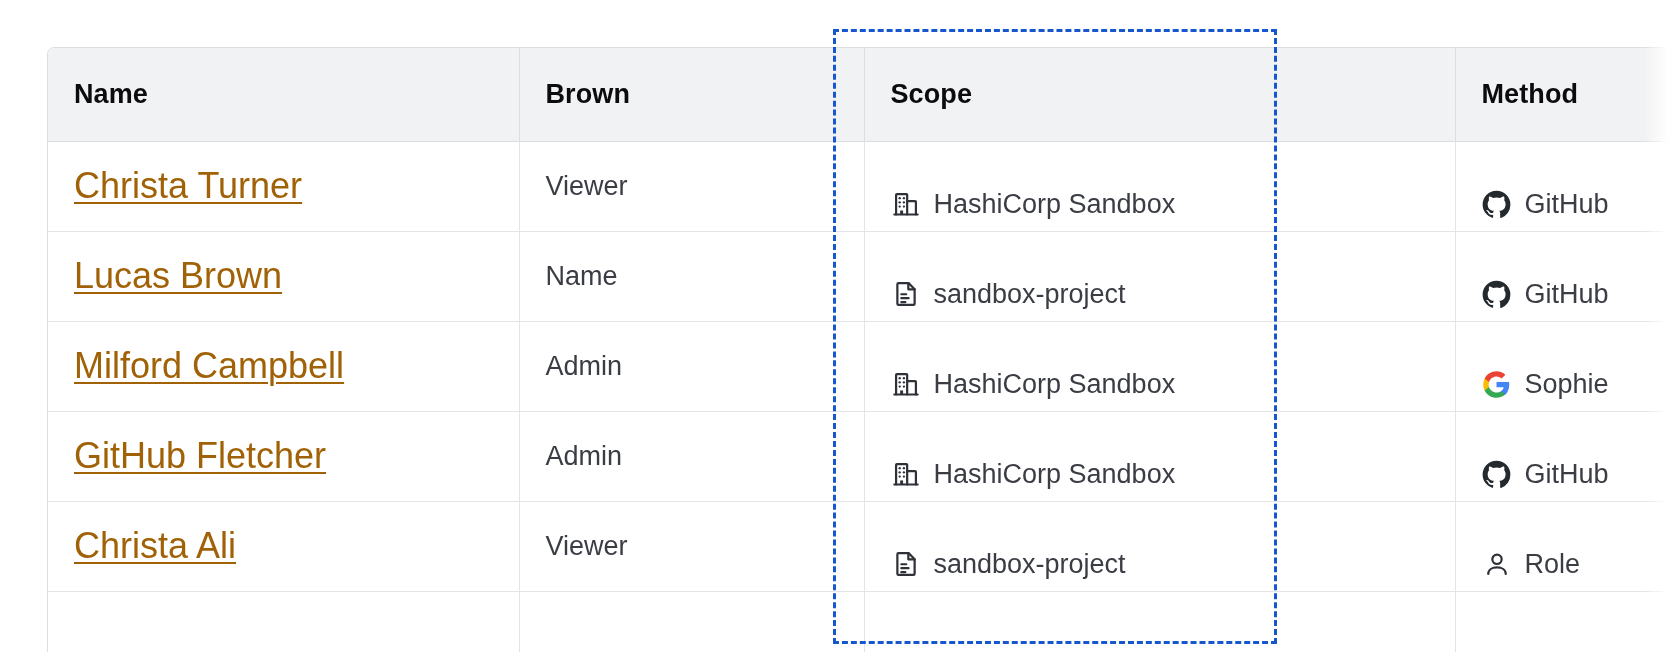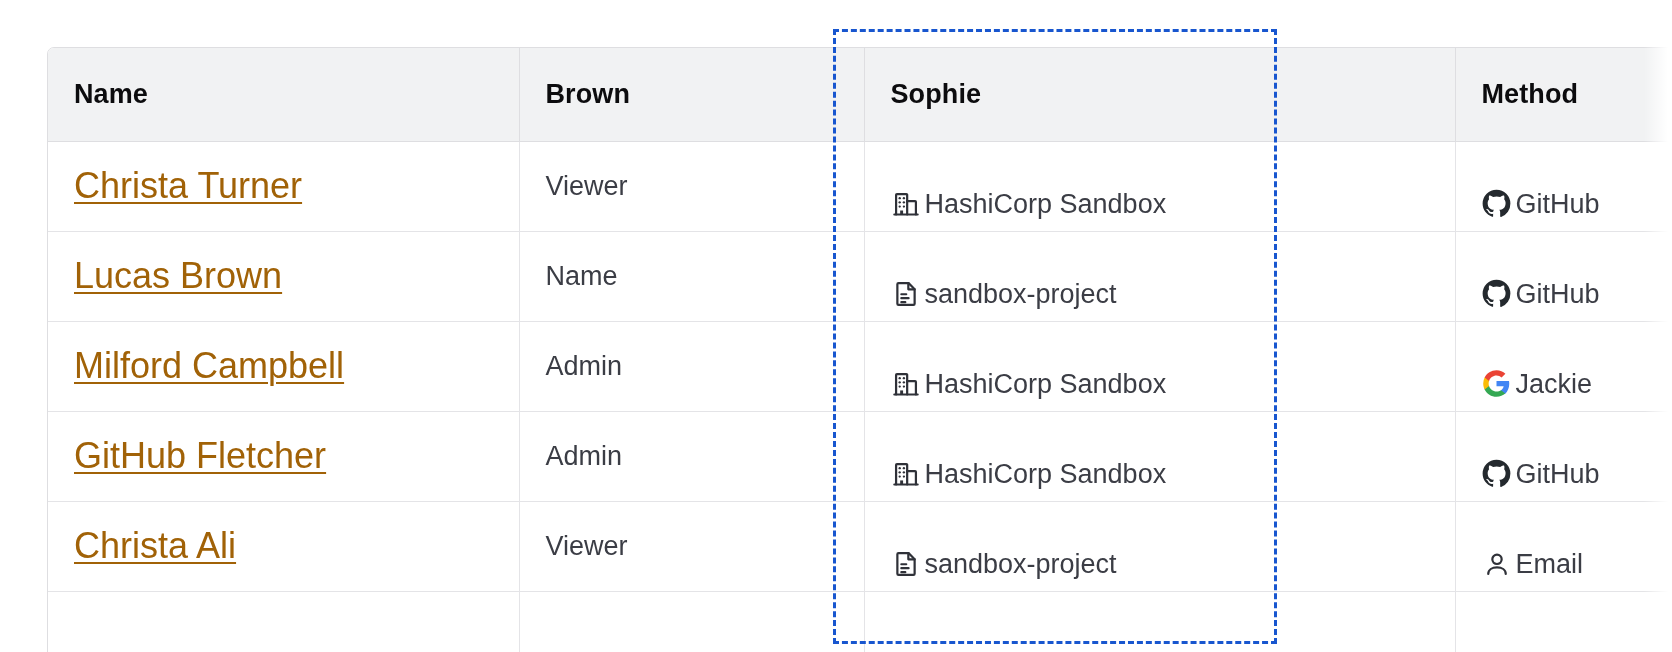--- a/index.html
+++ b/index.html
@@ -85,22 +85,22 @@
     text-decoration: underline;
     text-underline-offset: 4px;
     text-decoration-thickness: 2px;
     font-size: 36px;
     font-weight: 400;
     cursor: pointer;
   }
 
   .cell-inline {
     display: flex;
-    align-items: flex-start;
-    gap: 4px;
+    align-items: center;
+    gap: 13px;
     margin-top: 36px;
   }
   .cell-inline .ico {
     display: inline-flex;
     align-items: center;
     justify-content: center;
     width: 30px;
     height: 30px;
     flex: 0 0 30px;
   }
@@ -142,21 +142,21 @@
       <colgroup>
         <col class="c-name">
         <col class="c-role">
         <col class="c-scope">
         <col class="c-method">
       </colgroup>
       <thead>
         <tr>
           <th>Name</th>
           <th>Brown</th>
-          <th>Sophie</th>
+          <th>Scope</th>
           <th>Method</th>
         </tr>
       </thead>
       <tbody id="tbody">
           <tr>
             <td><a class="member-link">Christa Turner</a></td>
             <td>Viewer</td>
             <td>
               <div class="cell-inline">
                 <span class="ico">
@@ -240,21 +240,21 @@
             <td>
               <div class="cell-inline">
                 <span class="ico">
                   <svg xmlns="http://www.w3.org/2000/svg" width="29" height="29" viewBox="0 0 48 48">
                     <path fill="#4285F4" d="M45.1 24.5c0-1.6-.14-3.15-.4-4.64H24v8.78h11.83c-.51 2.75-2.06 5.08-4.39 6.64v5.52h7.1c4.16-3.83 6.56-9.47 6.56-16.3z"></path>
                     <path fill="#34A853" d="M24 46c5.94 0 10.92-1.97 14.56-5.33l-7.1-5.52c-1.97 1.32-4.49 2.1-7.46 2.1-5.74 0-10.6-3.87-12.33-9.08H4.3v5.7C7.92 41.07 15.38 46 24 46z"></path>
                     <path fill="#FBBC05" d="M11.67 28.17A13.2 13.2 0 0 1 10.98 24c0-1.45.25-2.86.69-4.17v-5.7H4.3A22 22 0 0 0 2 24c0 3.55.85 6.9 2.3 9.87l7.37-5.7z"></path>
                     <path fill="#EA4335" d="M24 10.75c3.24 0 6.14 1.11 8.43 3.3l6.3-6.3C34.9 4.23 29.93 2 24 2 15.38 2 7.92 6.93 4.3 14.13l7.37 5.7c1.73-5.21 6.59-9.08 12.33-9.08z"></path>
                   </svg>
                 </span>
-                <span>Jackie</span>
+                <span>Sophie</span>
               </div>
             </td>
           </tr>
           <tr>
             <td><a class="member-link">GitHub Fletcher</a></td>
             <td>Admin</td>
             <td>
               <div class="cell-inline">
                 <span class="ico">
                   <svg xmlns="http://www.w3.org/2000/svg" width="28" height="28" viewBox="0 0 24 24" fill="none" stroke="#2F3138" stroke-width="1.9" stroke-linecap="round" stroke-linejoin="round">
@@ -302,21 +302,21 @@
               </div>
             </td>
             <td>
               <div class="cell-inline">
                 <span class="ico">
                   <svg xmlns="http://www.w3.org/2000/svg" width="28" height="28" viewBox="0 0 24 24" fill="none" stroke="#2F3138" stroke-width="1.9" stroke-linecap="round" stroke-linejoin="round">
                     <circle cx="12" cy="8" r="4"></circle>
                     <path d="M4.5 20.5c0-3.6 3.36-5.6 7.5-5.6s7.5 2 7.5 5.6"></path>
                   </svg>
                 </span>
-                <span>Email</span>
+                <span>Role</span>
               </div>
             </td>
           </tr>
           <tr>
             <td></td>
             <td></td>
             <td></td>
             <td></td>
           </tr>
         </tbody>

